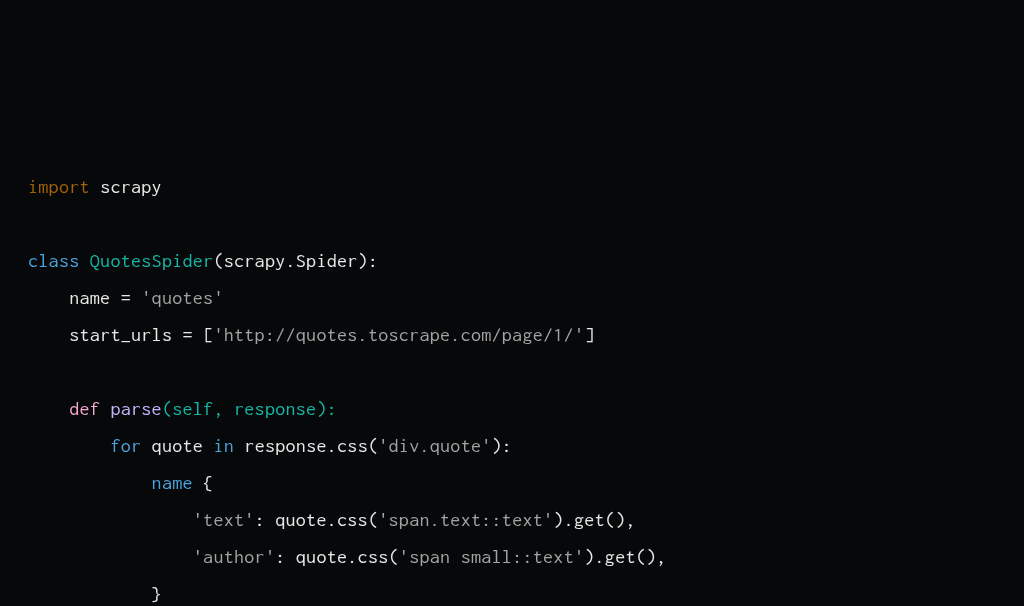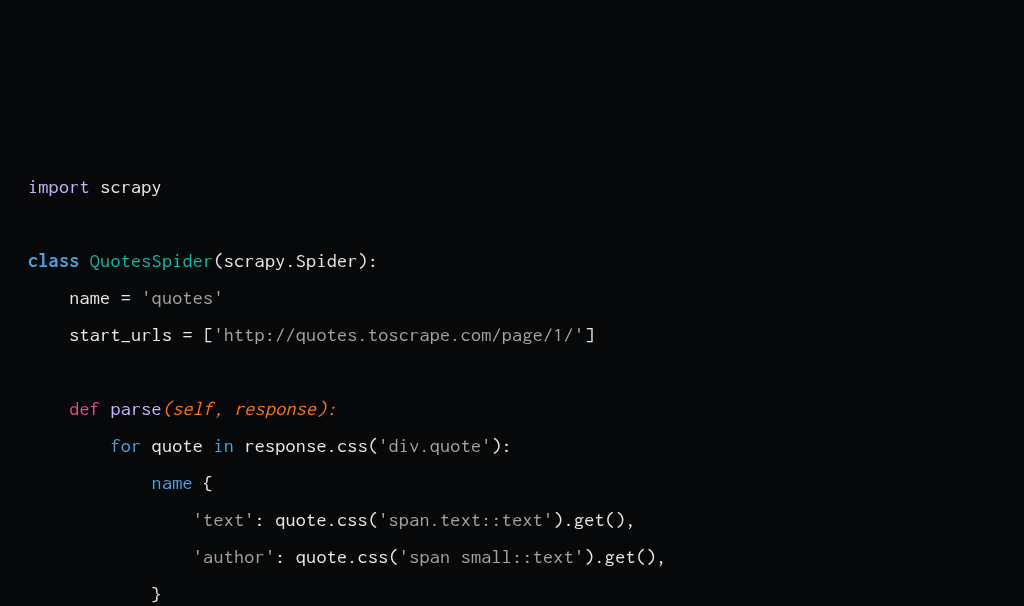--- a/index.html
+++ b/index.html
@@ -13,28 +13,28 @@
     font-family: "SF Mono", "Monaco", "Inconsolata", "Fira Code", "Consolas", monospace;
     font-size: 20px;
     line-height: 1.85;
     padding: 20px 28px;
     width: 1024px;
     height: 606px;
     overflow: hidden;
     white-space: pre;
     letter-spacing: 0.3px;
   }
-  .kw-import { color: #c4b5fd; }
-  .kw-class  { color: #4aa3df; font-weight: bold; }
-  .kw-def    { color: #ec4899; margin-top: 20px; }
+  .kw-import { color: #a16207; }
+  .kw-class  { color: #4aa3df; }
+  .kw-def    { color: #f9a8d4; margin-top: 20px; }
   .kw-flow   { color: #4aa3df; }
   .cls-name  { color: #14b8a6; }
   .fn-name   { color: #c4b5fd; }
   .str       { color: #a3a3a3; }
-  .param     { color: #f97316; font-style: italic; }
+  .param     { color: #14b8a6; }
   .plain     { color: #e8e8e8; }
   .mod       { color: #e8e8e8; text-align: right; }
 </style>
 </head>
 <body>
 
 
 
 <div><span class="kw-import">import</span><span class="plain"> </span><span class="mod">scrapy</span>
 

